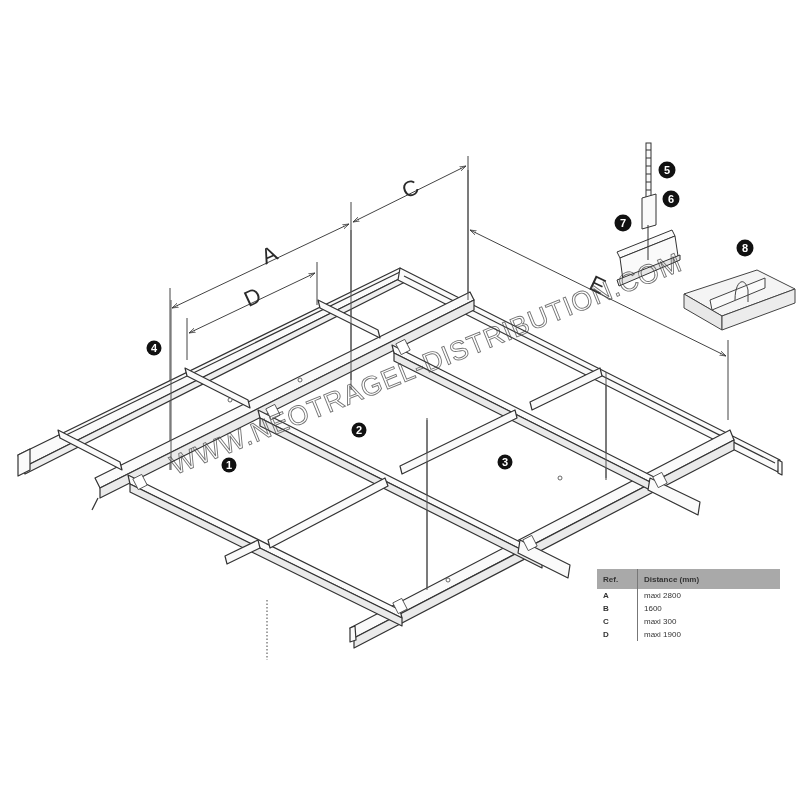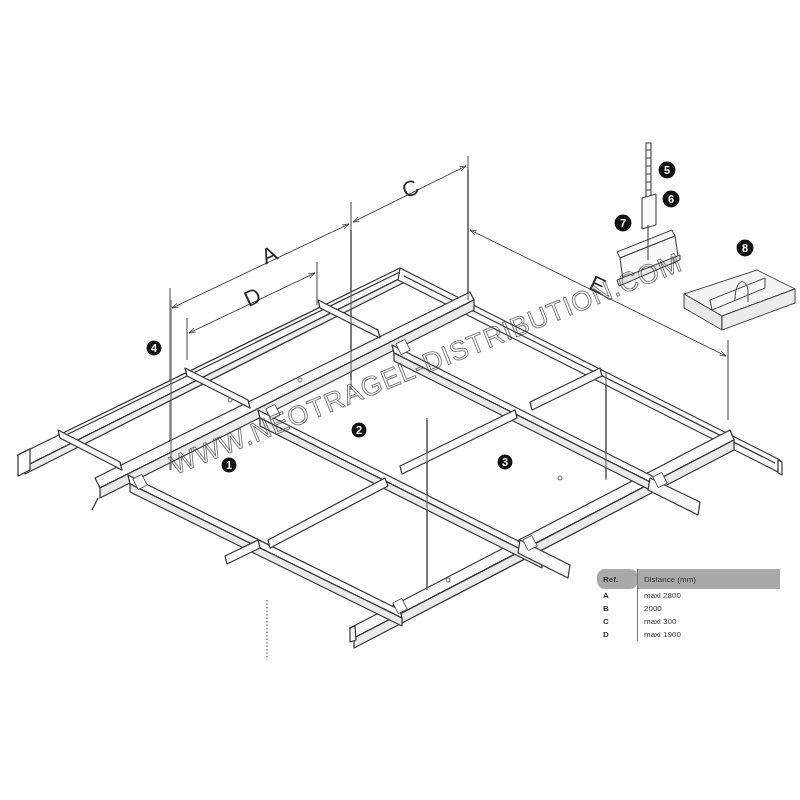--- a/index.html
+++ b/index.html
@@ -5,24 +5,24 @@
   html, body { margin: 0; padding: 0; background: #ffffff; }
   body { width: 800px; height: 800px; position: relative; overflow: hidden;
          font-family: "Liberation Sans", sans-serif; }
   #stage { position: absolute; left: 0; top: 0; width: 800px; height: 800px; }
   svg text { font-family: "Liberation Sans", sans-serif; }
   .dimlbl { font-size: 22px; fill: #2a2a2a; font-style: normal; }
   .marker-num { font-size: 11px; font-weight: bold; fill: #ffffff; }
   .watermark { font-size: 27px; fill: none; stroke: #444; stroke-width: 0.9; letter-spacing: 1px; opacity: 0.75; }
   .legend-table { position: absolute; left: 597px; top: 569px; width: 183px;
                   border-collapse: collapse; font-size: 8px; color: #333; }
-  .legend-table th { background: #a9a9a9; text-align: left; font-weight: normal;
+  .legend-table th { background: #a9a9a9; text-align: left; font-weight: bold;
                      height: 20px; padding: 0 6px; color: #333; }
   .legend-table td { height: 13px; padding: 0 6px; }
-  .legend-table .c1 { width: 28px; border-right: 1.5px solid #777; font-weight: bold; border-radius: 8px; }
+  .legend-table .c1 { width: 28px; border-right: 1.5px solid #777; font-weight: bold; }
   .legend-table tr.hdr th.c1 { border-right: 1.5px solid #777; }
 </style>
 </head>
 <body>
 
 <div id="stage">
 <svg width="800" height="800" viewBox="0 0 800 800" xmlns="http://www.w3.org/2000/svg">
   <defs>
     <marker id="arr" viewBox="0 0 10 10" refX="9" refY="5" markerWidth="7" markerHeight="7" orient="auto-start-reverse">
       <path d="M0,2 L9,5 L0,8 z" fill="none" stroke="#333" stroke-width="1"></path>
@@ -200,21 +200,21 @@
         <tr class="hdr">
     <th class="c1">Ref.</th>
     <th>Distance (mm)</th>
   </tr>
   <tr>
     <td class="c1">A</td>
     <td>maxi 2800</td>
   </tr>
   <tr>
     <td class="c1">B</td>
-    <td>2000</td>
+    <td>1600</td>
   </tr>
   <tr>
     <td class="c1">C</td>
     <td>maxi 300</td>
   </tr>
   <tr>
     <td class="c1">D</td>
     <td>maxi 1900</td>
   </tr>
 </tbody>

